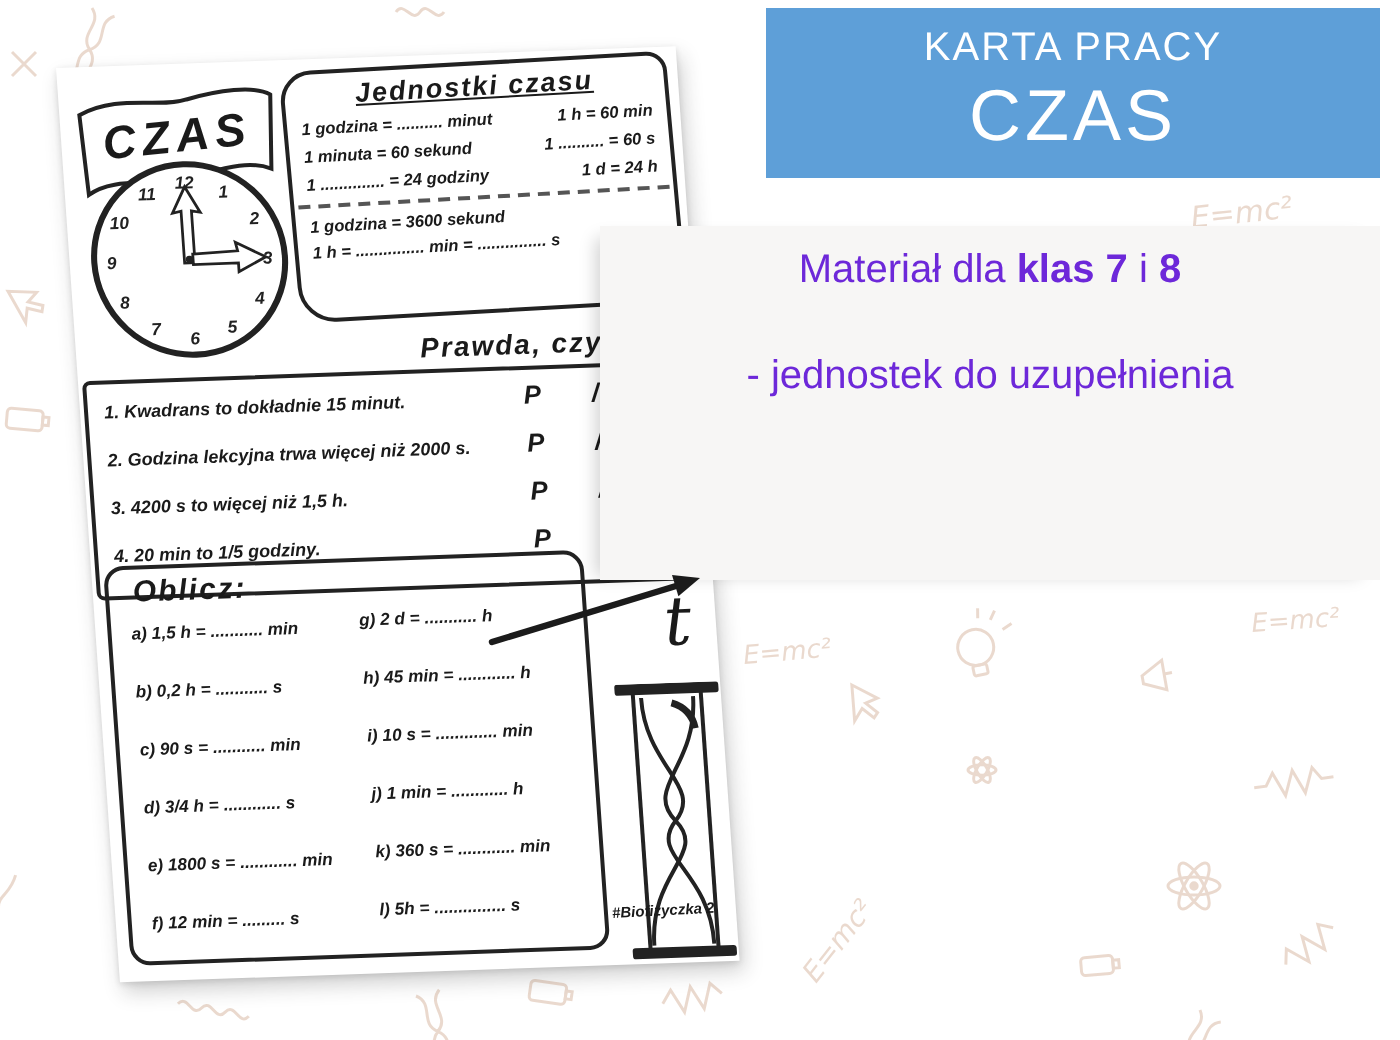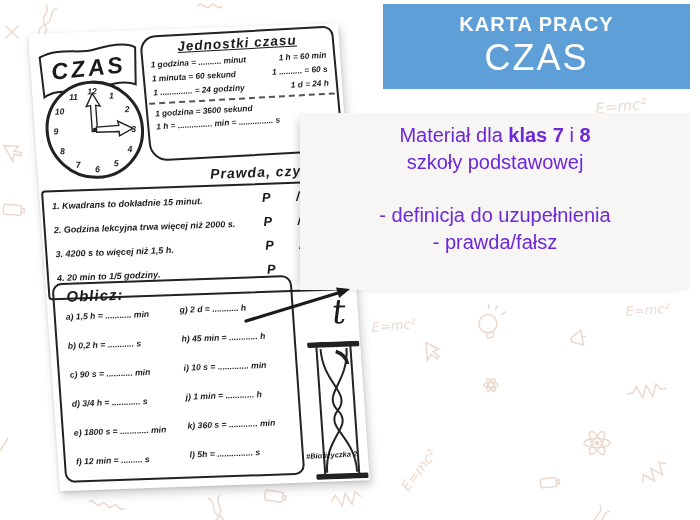--- a/index.html
+++ b/index.html
@@ -62,21 +62,21 @@
   .hourglass{position:absolute;left:256px;top:318px;width:54px;height:138px;}
   .t-symbol{position:absolute;left:284px;top:268px;font-size:34px;font-style:italic;
     font-family:"DejaVu Serif", serif;}
   .credit{position:absolute;left:248px;top:427px;font-size:7.5px;font-weight:bold;
     font-style:italic;transform:rotate(-1deg);white-space:nowrap;}
   
   .brand{
     position:absolute;left:383px;top:4px;width:307px;height:85px;
     background:#5E9FD8;color:#ffffff;text-align:center;z-index:2;
   }
-  .brand-eyebrow{margin-top:9px;font-size:20px;letter-spacing:1px;font-weight:bold;}
+  .brand-eyebrow{margin-top:9px;font-size:20px;letter-spacing:1px;}
   .brand-title{font-size:36px;letter-spacing:2px;margin-top:1px;}
   .info-box{
     position:absolute;left:300px;top:113px;width:390px;height:177px;
     background:#f7f6f5;z-index:3;box-sizing:border-box;padding-top:9px;
     text-align:center;font-size:20px;color:#6d28d9;
     box-shadow:-6px 2px 8px -4px rgba(0,0,0,.18);
   }
   .info-line{line-height:1.35;}
   .info-gap{height:26px;}
   .arrow{position:absolute;left:238px;top:280px;z-index:4;}
@@ -273,17 +273,15 @@
   <polygon points="112,9 101.2,18.1 98,7.5" fill="#1b1b1b"></polygon>
 </svg>
 
 <div class="brand">
   <div class="brand-eyebrow">KARTA PRACY</div>
   <div class="brand-title">CZAS</div>
 </div>
 
 <div class="info-box">
   <div class="info-line"><span>Materiał dla </span><b>klas 7</b><span> i </span><b>8</b></div>
-  <div class="info-line">szkoły podstawowej</div>
   <div class="info-gap"></div>
-  <div class="info-line">-   definicja do uzupełnienia</div>
-  <div class="info-line">-   prawda/fałsz</div>
+  <div class="info-line">-   jednostek do uzupełnienia</div>
 </div>
 
 </body></html>

